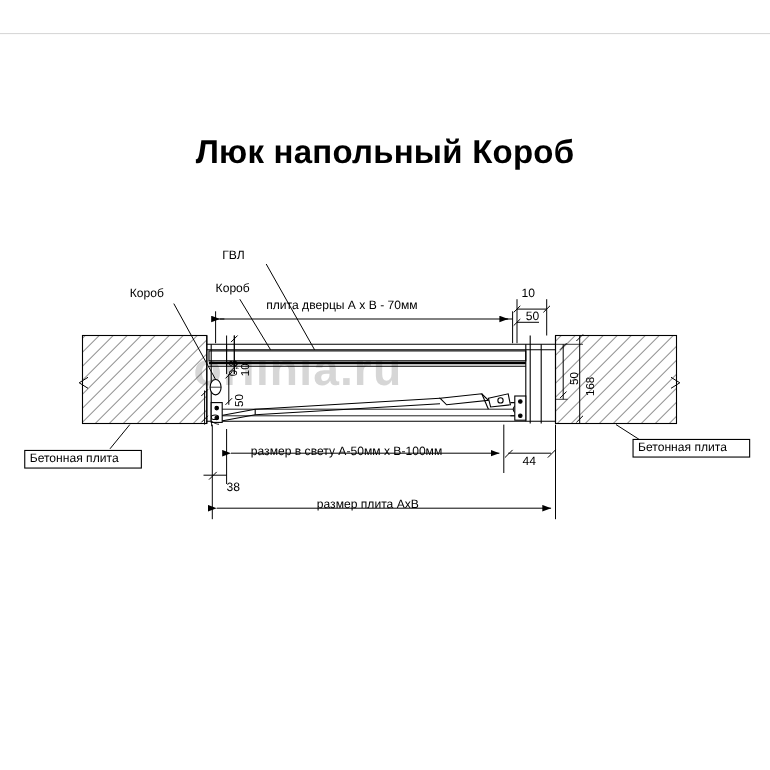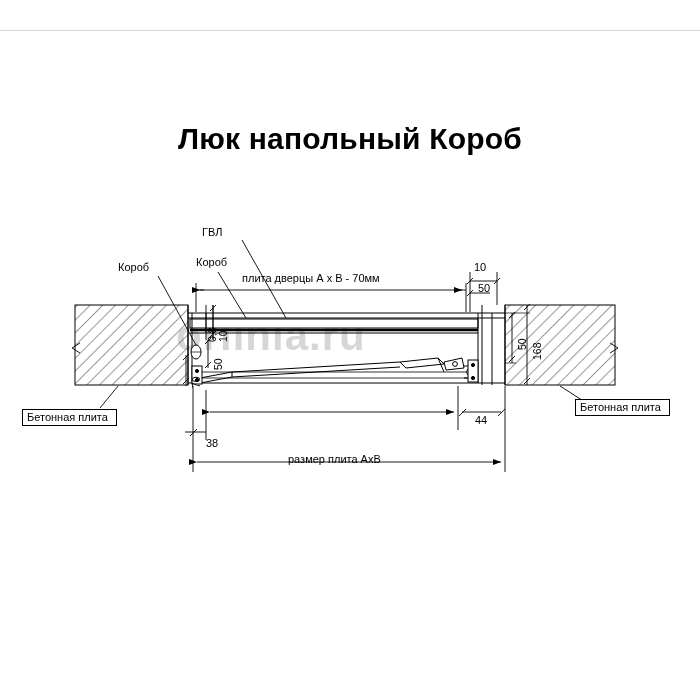--- a/index.html
+++ b/index.html
@@ -36,21 +36,21 @@
   }
   svg#dwg{position:absolute;left:0;top:0;width:700px;height:700px;}
   .lbl{
     position:absolute;
     font-size:11px;
     line-height:12px;
     white-space:nowrap;
   }
   .lbl.boxed{
     border:1px solid #000;
-    padding:1px 8px 2px 4px;
+    padding:1px 20px 2px 4px;
     background:#fff;
   }
   .vlbl{
     position:absolute;
     font-size:10.5px;
     white-space:nowrap;
     transform-origin:0 0;
   }
 </style>
 </head>
@@ -222,20 +222,21 @@
   </svg>
 
   <div class="lbl" style="left:118px;top:261px;">Короб</div>
   <div class="lbl" style="left:196px;top:256px;">Короб</div>
   <div class="lbl" style="left:202px;top:226px;">ГВЛ</div>
 
   <div class="lbl boxed" style="left:22px;top:409px;">Бетонная плита</div>
   <div class="lbl boxed" style="left:575px;top:399px;">Бетонная плита</div>
 
   <div class="lbl" style="left:242px;top:272px;">плита дверцы А х В - 70мм</div>
+  <div class="lbl" style="left:228px;top:405px;">размер в свету А-50мм х В-100мм</div>
   <div class="lbl" style="left:288px;top:453px;">размер плита АхВ</div>
 
   <div class="lbl" style="left:474px;top:261px;">10</div>
   <div class="lbl" style="left:478px;top:282px;">50</div>
 
   <div class="vlbl" style="left:217px;top:342px;transform:rotate(-90deg);">10</div>
   <div class="vlbl" style="left:206px;top:342px;transform:rotate(-90deg);">0,8</div>
   <div class="vlbl" style="left:212px;top:370px;transform:rotate(-90deg);">50</div>
   <div class="vlbl" style="left:190px;top:388px;transform:rotate(-90deg);">70</div>
 

